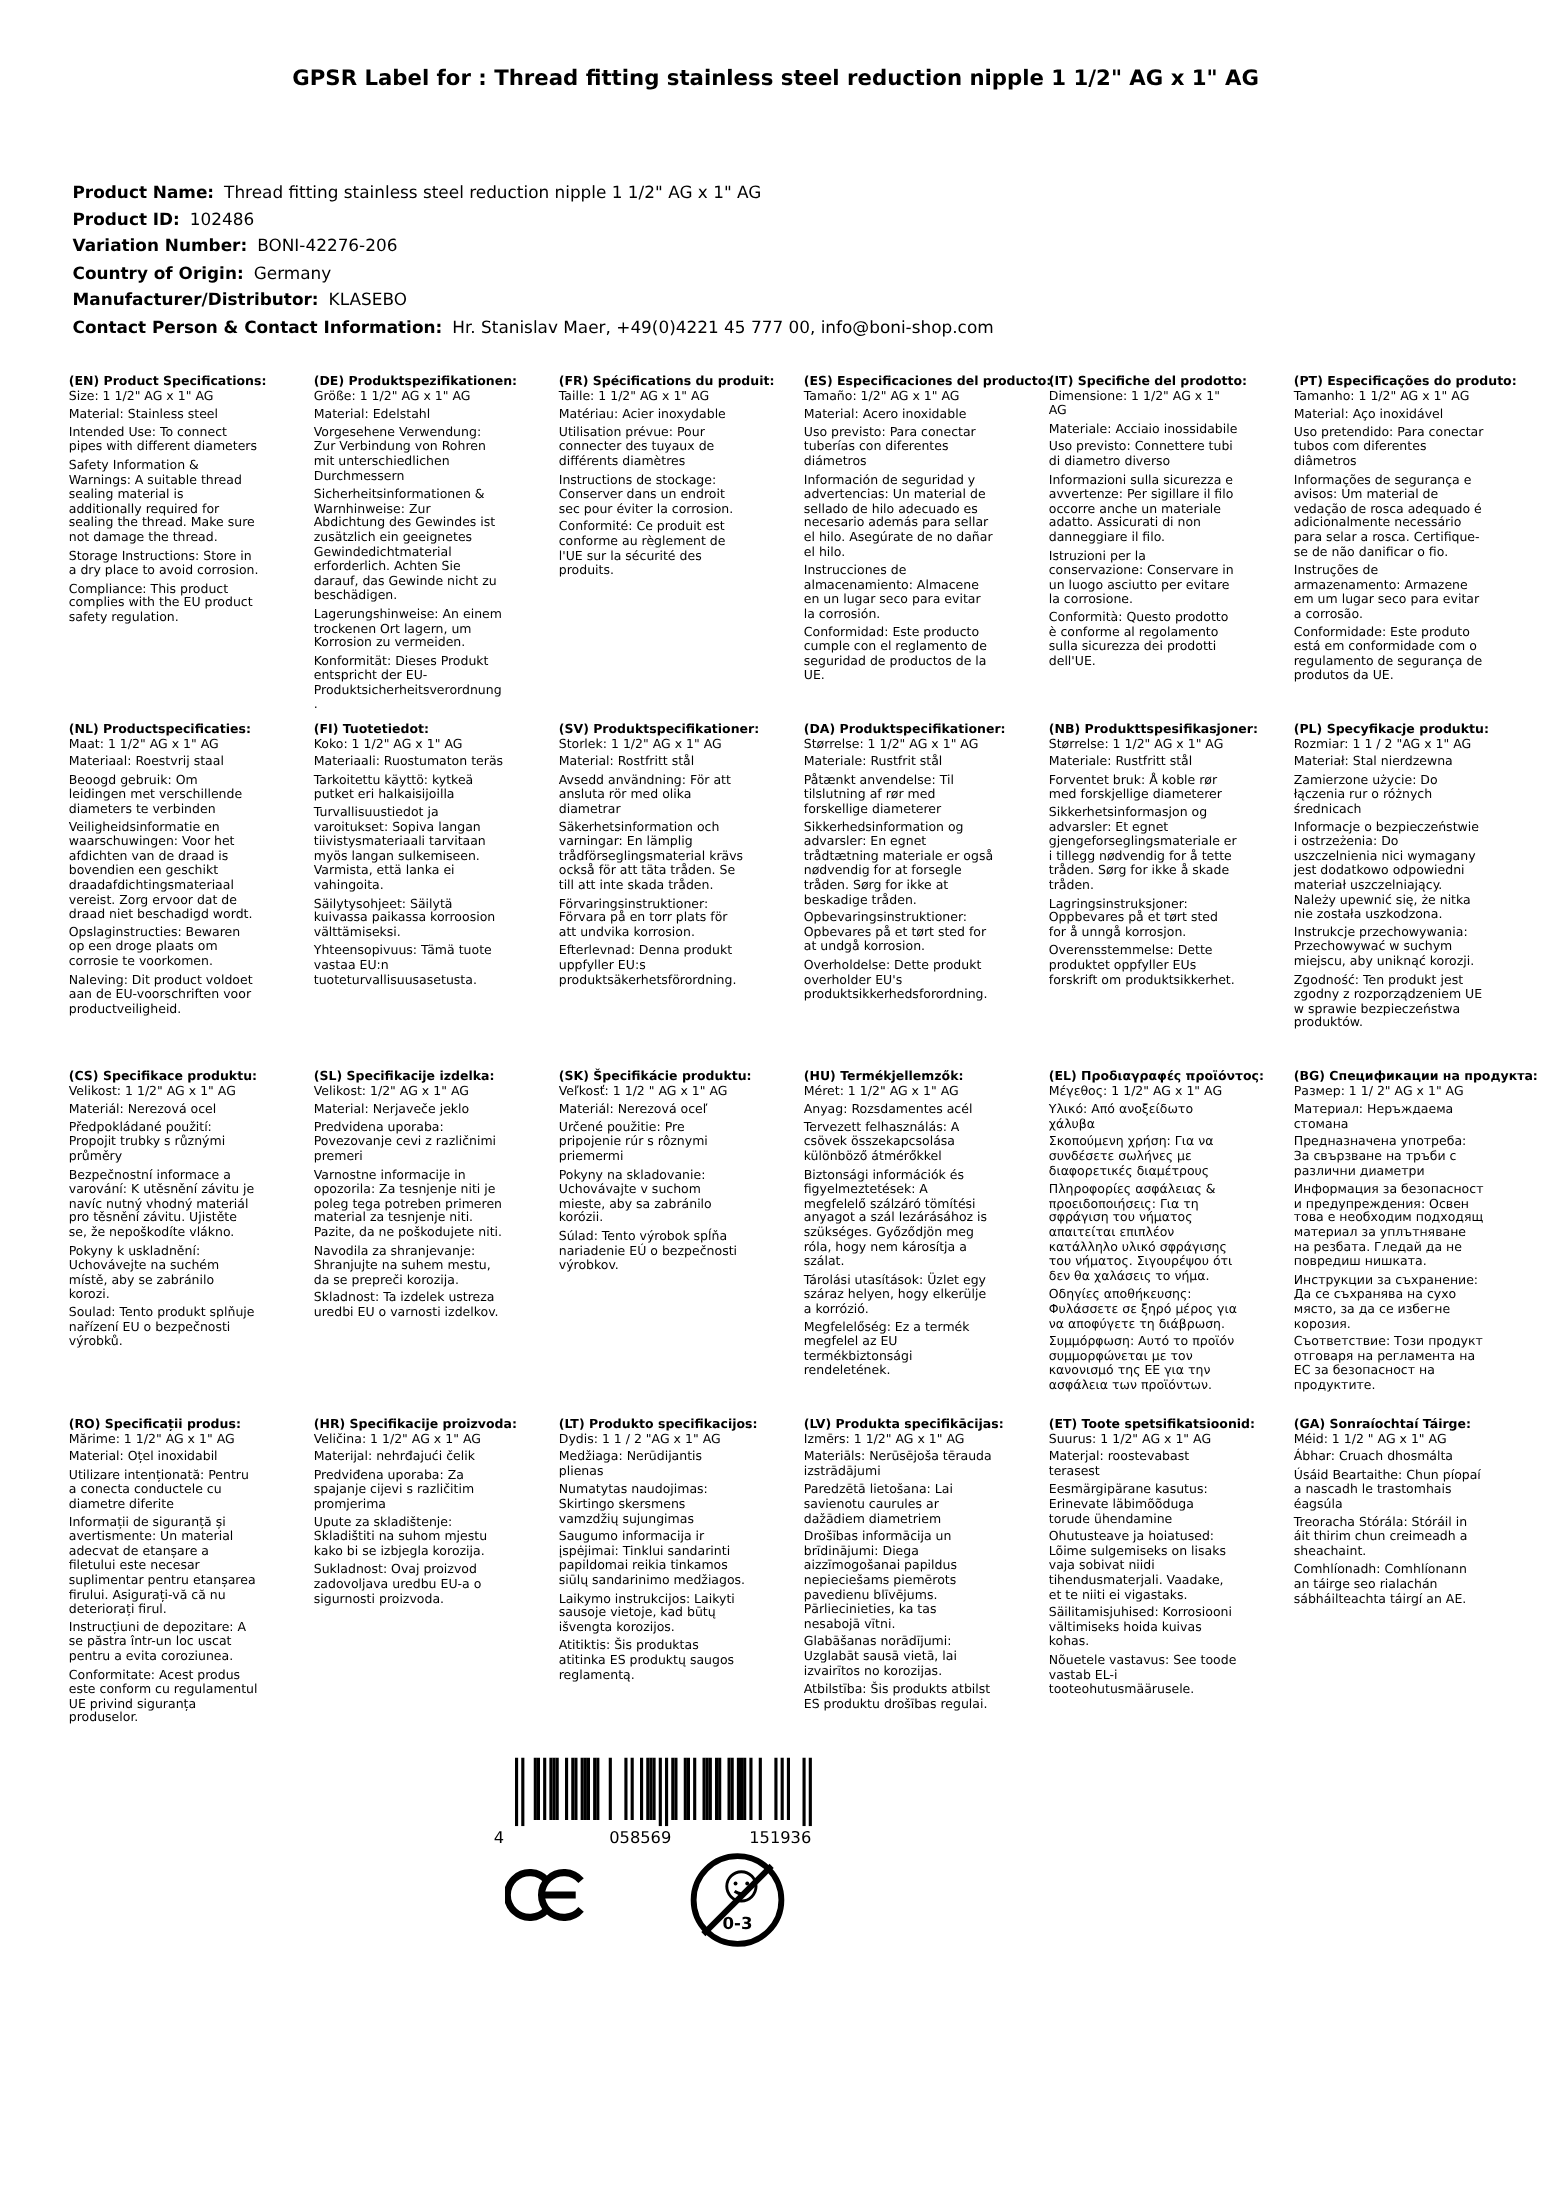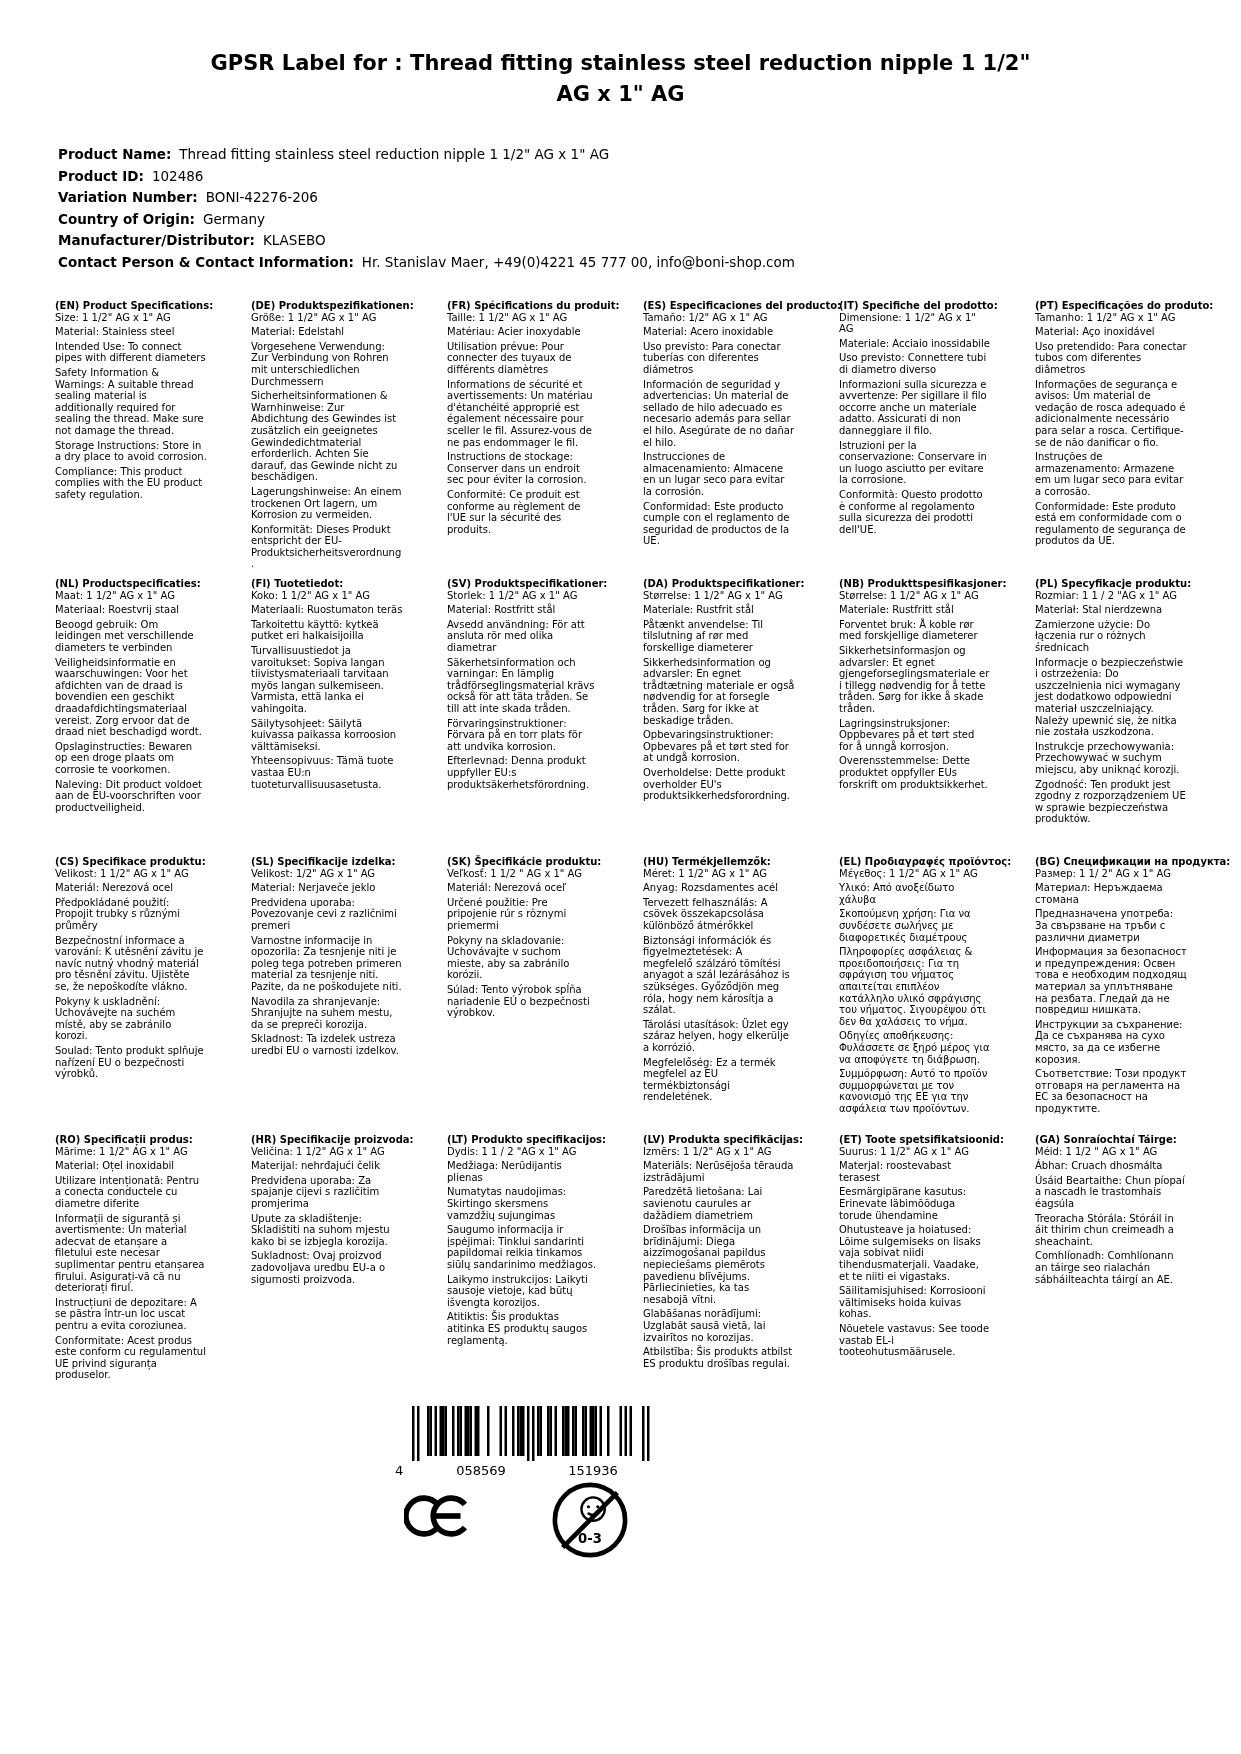--- a/index.html
+++ b/index.html
@@ -7,21 +7,21 @@
     position:relative;
     width:1241px;height:1754px;
     background:#ffffff;
     color:#000;
     font-family:"DejaVu Sans","Liberation Sans",sans-serif;
     overflow:hidden;
   }
   .doc-title{
     position:absolute;top:48px;left:0;right:0;
     text-align:center;
-    font-size:21px;font-weight:bold;line-height:31px;
+    font-size:17px;font-weight:bold;line-height:31px;
   }
   .doc-title .inner{display:inline-block;max-width:860px;}
   .product-info{
     position:absolute;left:58px;top:144px;
     font-size:13.5px;line-height:21.6px;
   }
   .info-row{white-space:nowrap;}
   .info-label{font-weight:bold;}
   .info-value{margin-left:8px;}
   .blocks-grid{
@@ -44,21 +44,21 @@
   }
   .barcode-wrap{
     position:absolute;left:395px;top:1406px;width:260px;
   }
   .barcode-bars{display:block;margin-left:17px;}
   .barcode-digits{
     display:flex;align-items:flex-start;
     font-size:13px;line-height:16px;margin-top:2px;
   }
   .barcode-digits .prefix{width:30px;}
-  .barcode-digits .grp{width:112px;text-align:center;}
+  .barcode-digits .grp{width:112px;text-align:right;}
   .ce-wrap{position:absolute;left:404px;top:1492px;}
   .age-wrap{position:absolute;left:551px;top:1481px;}
 </style>
 </head>
 <body>
 
 <div class="page">
 
   <div class="doc-title">
     <span class="inner">GPSR Label for : Thread fitting stainless steel reduction nipple 1 1/2" AG x 1" AG</span>
@@ -109,21 +109,20 @@
         <div class="lang-para">Sicherheitsinformationen &amp; Warnhinweise: Zur Abdichtung des Gewindes ist zusätzlich ein geeignetes Gewindedichtmaterial erforderlich. Achten Sie darauf, das Gewinde nicht zu beschädigen.</div>
         <div class="lang-para">Lagerungshinweise: An einem trockenen Ort lagern, um Korrosion zu vermeiden.</div>
         <div class="lang-para">Konformität: Dieses Produkt entspricht der EU-Produktsicherheitsverordnung.</div>
       </div>
 
   <div class="lang-block">
     <div class="lang-title">(FR) Spécifications du produit:</div>
   <div class="lang-para">Taille: 1 1/2" AG x 1" AG</div>
         <div class="lang-para">Matériau: Acier inoxydable</div>
         <div class="lang-para">Utilisation prévue: Pour connecter des tuyaux de différents diamètres</div>
-        <div class="lang-para">Informations de sécurité et avertissements: Un matériau d'étanchéité approprié est également nécessaire pour sceller le fil. Assurez-vous de ne pas endommager le fil.</div>
         <div class="lang-para">Instructions de stockage: Conserver dans un endroit sec pour éviter la corrosion.</div>
         <div class="lang-para">Conformité: Ce produit est conforme au règlement de l'UE sur la sécurité des produits.</div>
       </div>
 
   <div class="lang-block">
     <div class="lang-title">(ES) Especificaciones del producto:</div>
   <div class="lang-para">Tamaño: 1/2" AG x 1" AG</div>
         <div class="lang-para">Material: Acero inoxidable</div>
         <div class="lang-para">Uso previsto: Para conectar tuberías con diferentes diámetros</div>
         <div class="lang-para">Información de seguridad y advertencias: Un material de sellado de hilo adecuado es necesario además para sellar el hilo. Asegúrate de no dañar el hilo.</div>

